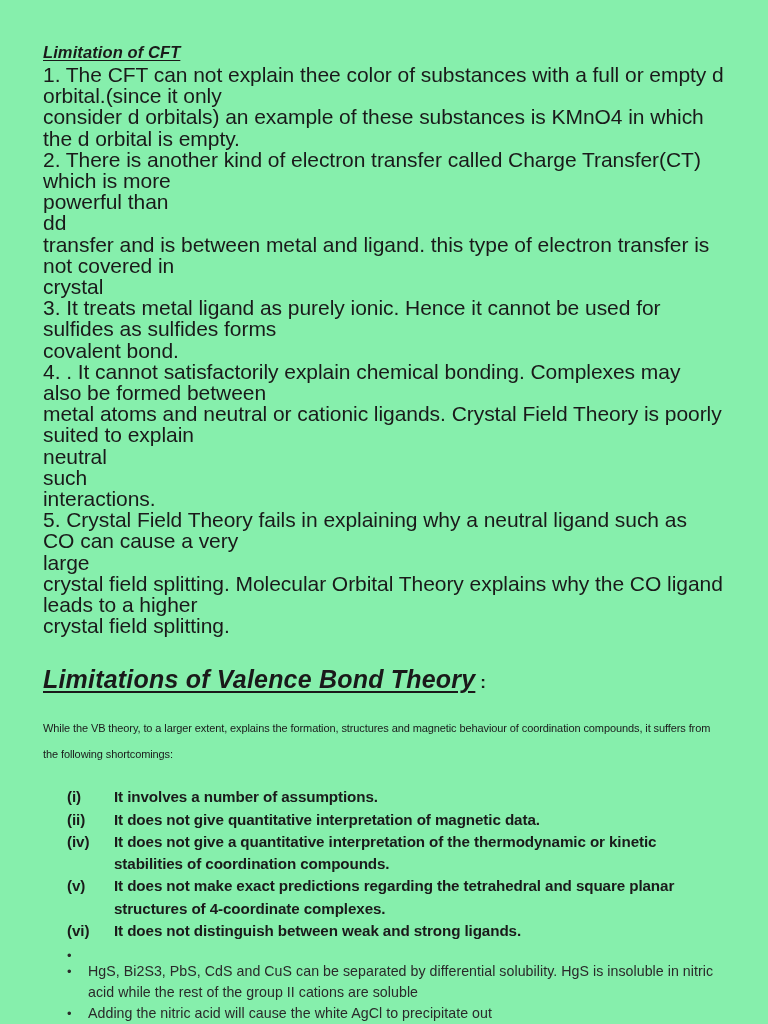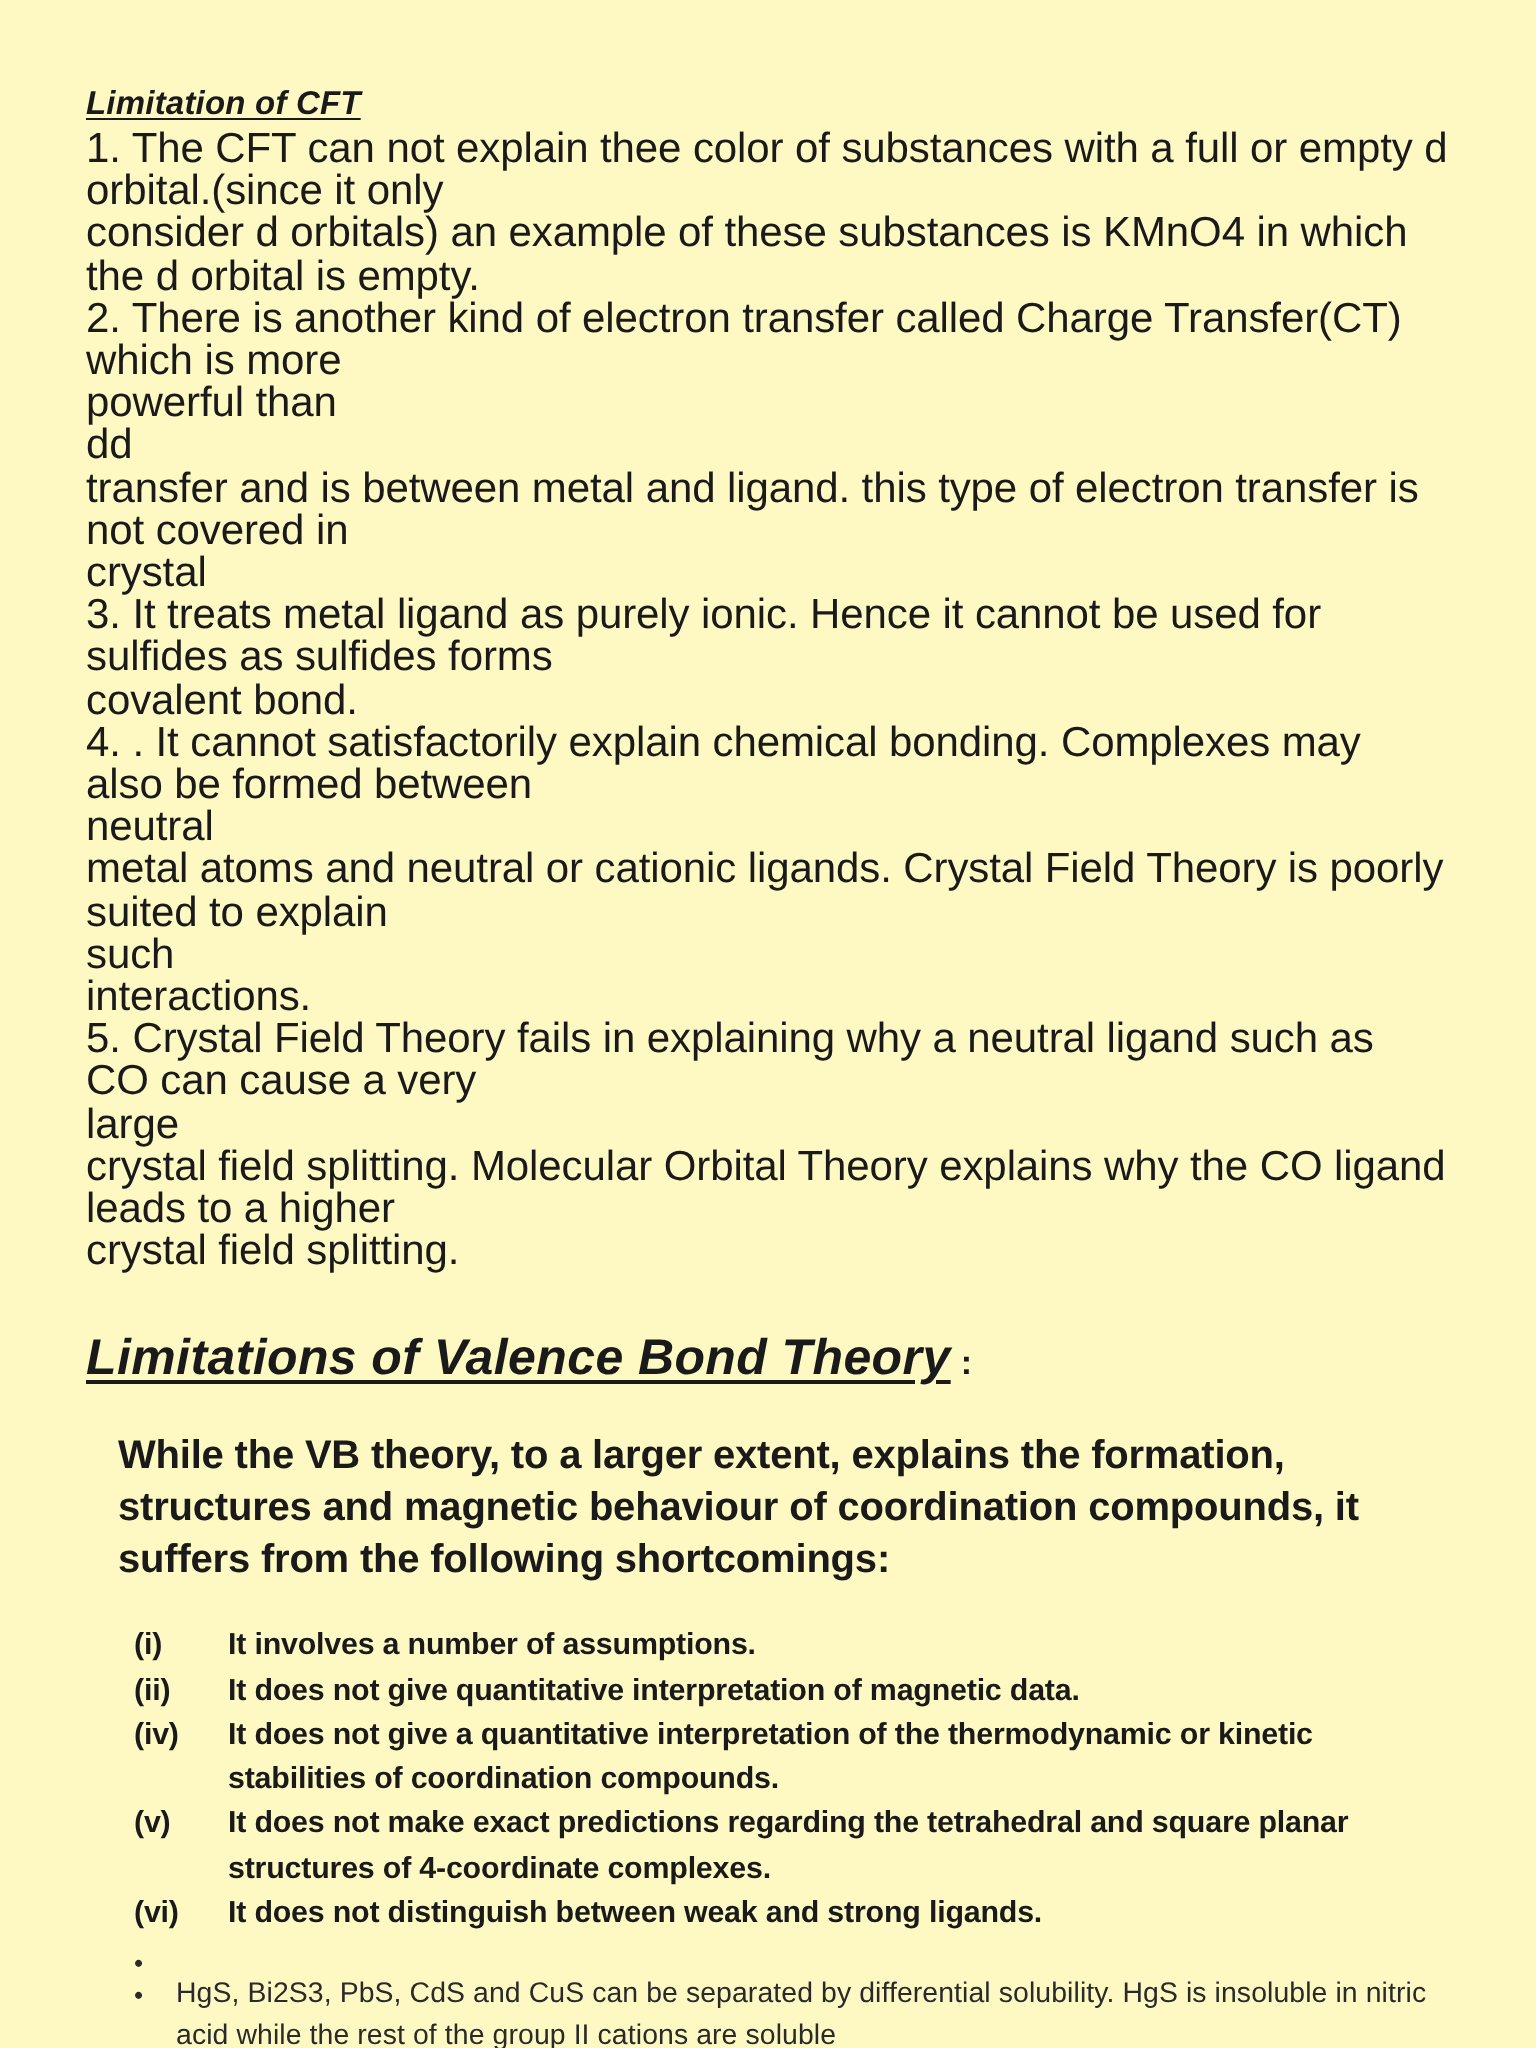--- a/index.html
+++ b/index.html
@@ -12,21 +12,21 @@
     width: 768px;
     height: 1024px;
     font-family: "Liberation Sans", sans-serif;
     color: #1a1a1a;
     -webkit-font-smoothing: antialiased;
   }
   .page {
     position: relative;
     width: 768px;
     height: 1024px;
-    background: #fef9c3;
+    background: #86efac;
     box-sizing: border-box;
     padding: 42px 44px 0 43px;
   }
 
   
   .doc-heading {
     font-weight: bold;
     font-style: italic;
     font-size: 16.5px;
     line-height: 21px;
@@ -72,24 +72,24 @@
     letter-spacing: 0.2px;
   }
   .vbt-colon {
     font-weight: bold;
     font-size: 17px;
     font-style: normal;
     display: inline-block;
     padding-left: 5px;
   }
   .vbt-intro {
-    font-weight: bold;
-    font-size: 20px;
+    font-weight: normal;
+    font-size: 11px;
     line-height: 26px;
-    margin: 16px;
+    margin: 0;
     letter-spacing: -0.1px;
     max-width: 684px;
   }
 
   
   .roman-list {
     margin: 19px 0 0 0;
     padding: 0;
     list-style: none;
   }
@@ -156,22 +156,22 @@
     <p class="cft-line">1. The CFT can not explain thee color of substances with a full or empty d orbital.(since it only</p>
     <p class="cft-line">consider d orbitals) an example of these substances is KMnO4 in which the d orbital is empty.</p>
     <p class="cft-line">2. There is another kind of electron transfer called Charge Transfer(CT) which is more</p>
     <p class="cft-line">powerful than</p>
     <p class="cft-line">dd</p>
     <p class="cft-line">transfer and is between metal and ligand. this type of electron transfer is not covered in</p>
     <p class="cft-line">crystal</p>
     <p class="cft-line">3. It treats metal ligand as purely ionic. Hence it cannot be used for sulfides as sulfides forms</p>
     <p class="cft-line">covalent bond.</p>
     <p class="cft-line">4. . It cannot satisfactorily explain chemical bonding. Complexes may also be formed between</p>
+    <p class="cft-line">metal atoms and neutral or cationic ligands. Crystal Field Theory is poorly suited to explain</p>
     <p class="cft-line">neutral</p>
-    <p class="cft-line">metal atoms and neutral or cationic ligands. Crystal Field Theory is poorly suited to explain</p>
     <p class="cft-line">such</p>
     <p class="cft-line">interactions.</p>
     <p class="cft-line">5. Crystal Field Theory fails in explaining why a neutral ligand such as CO can cause a very</p>
     <p class="cft-line">large</p>
     <p class="cft-line">crystal field splitting. Molecular Orbital Theory explains why the CO ligand leads to a higher</p>
     <p class="cft-line">crystal field splitting.</p>
   </div>
 
   <div class="vbt-section">
 

